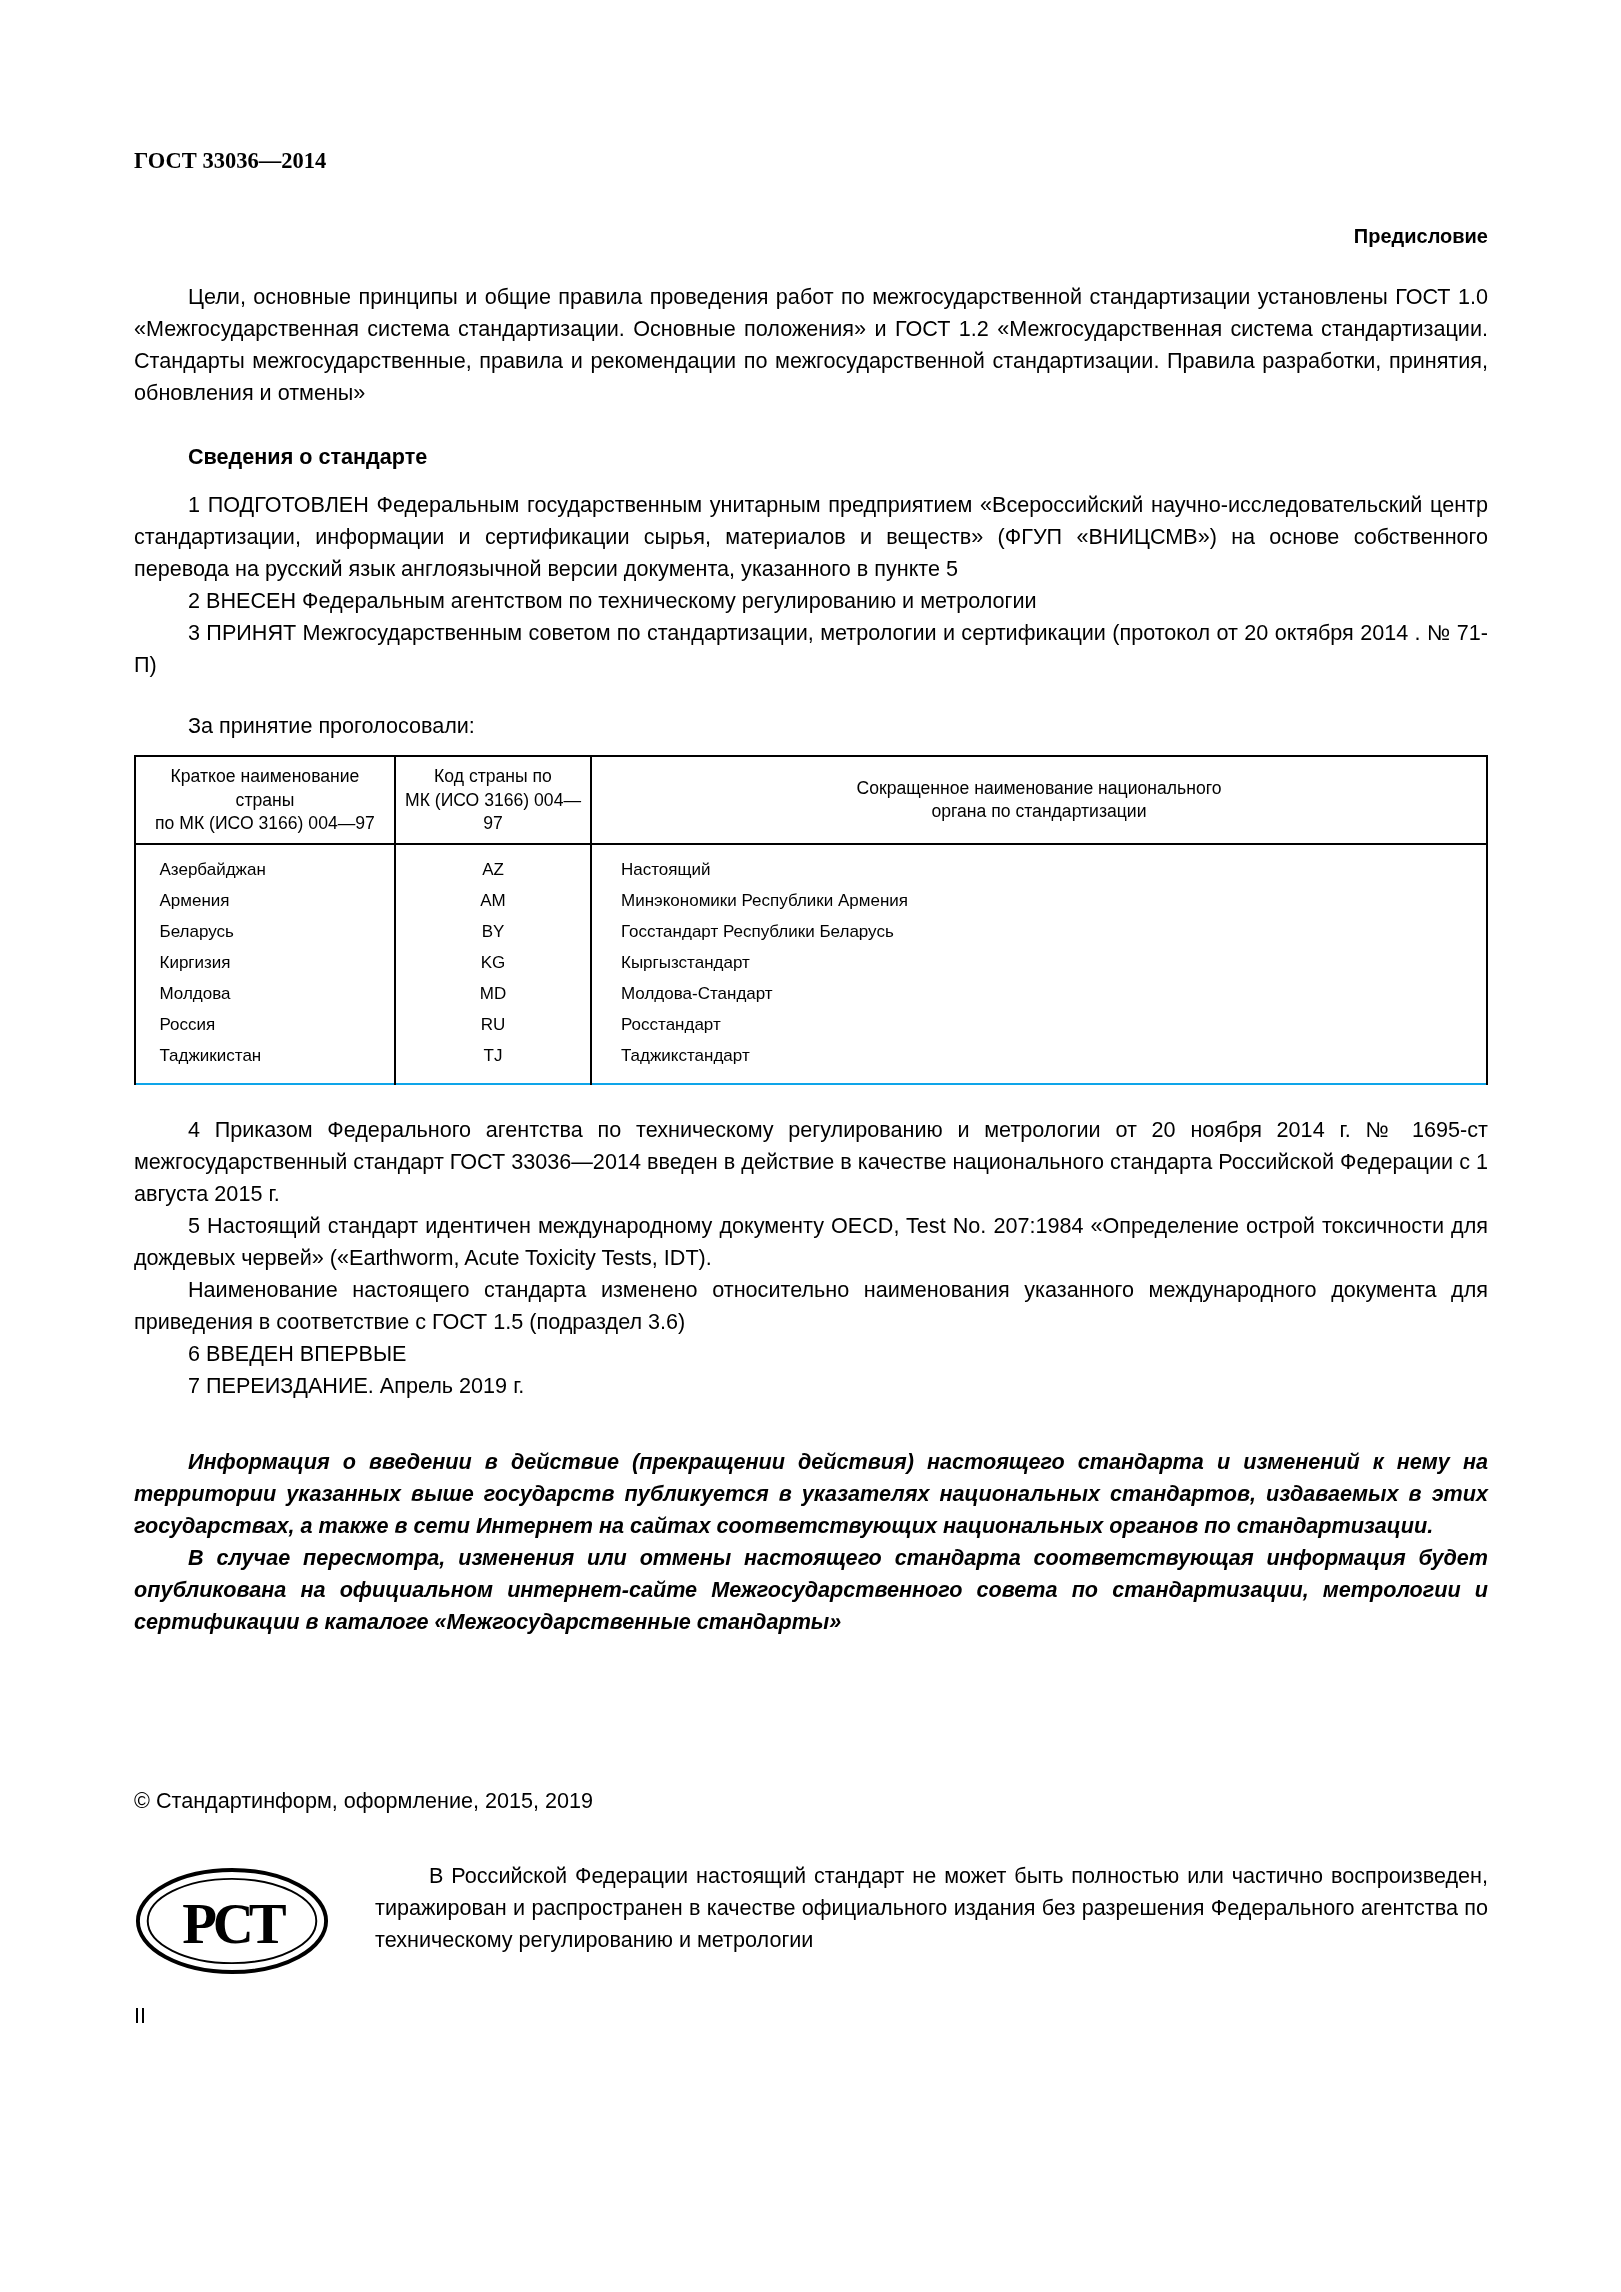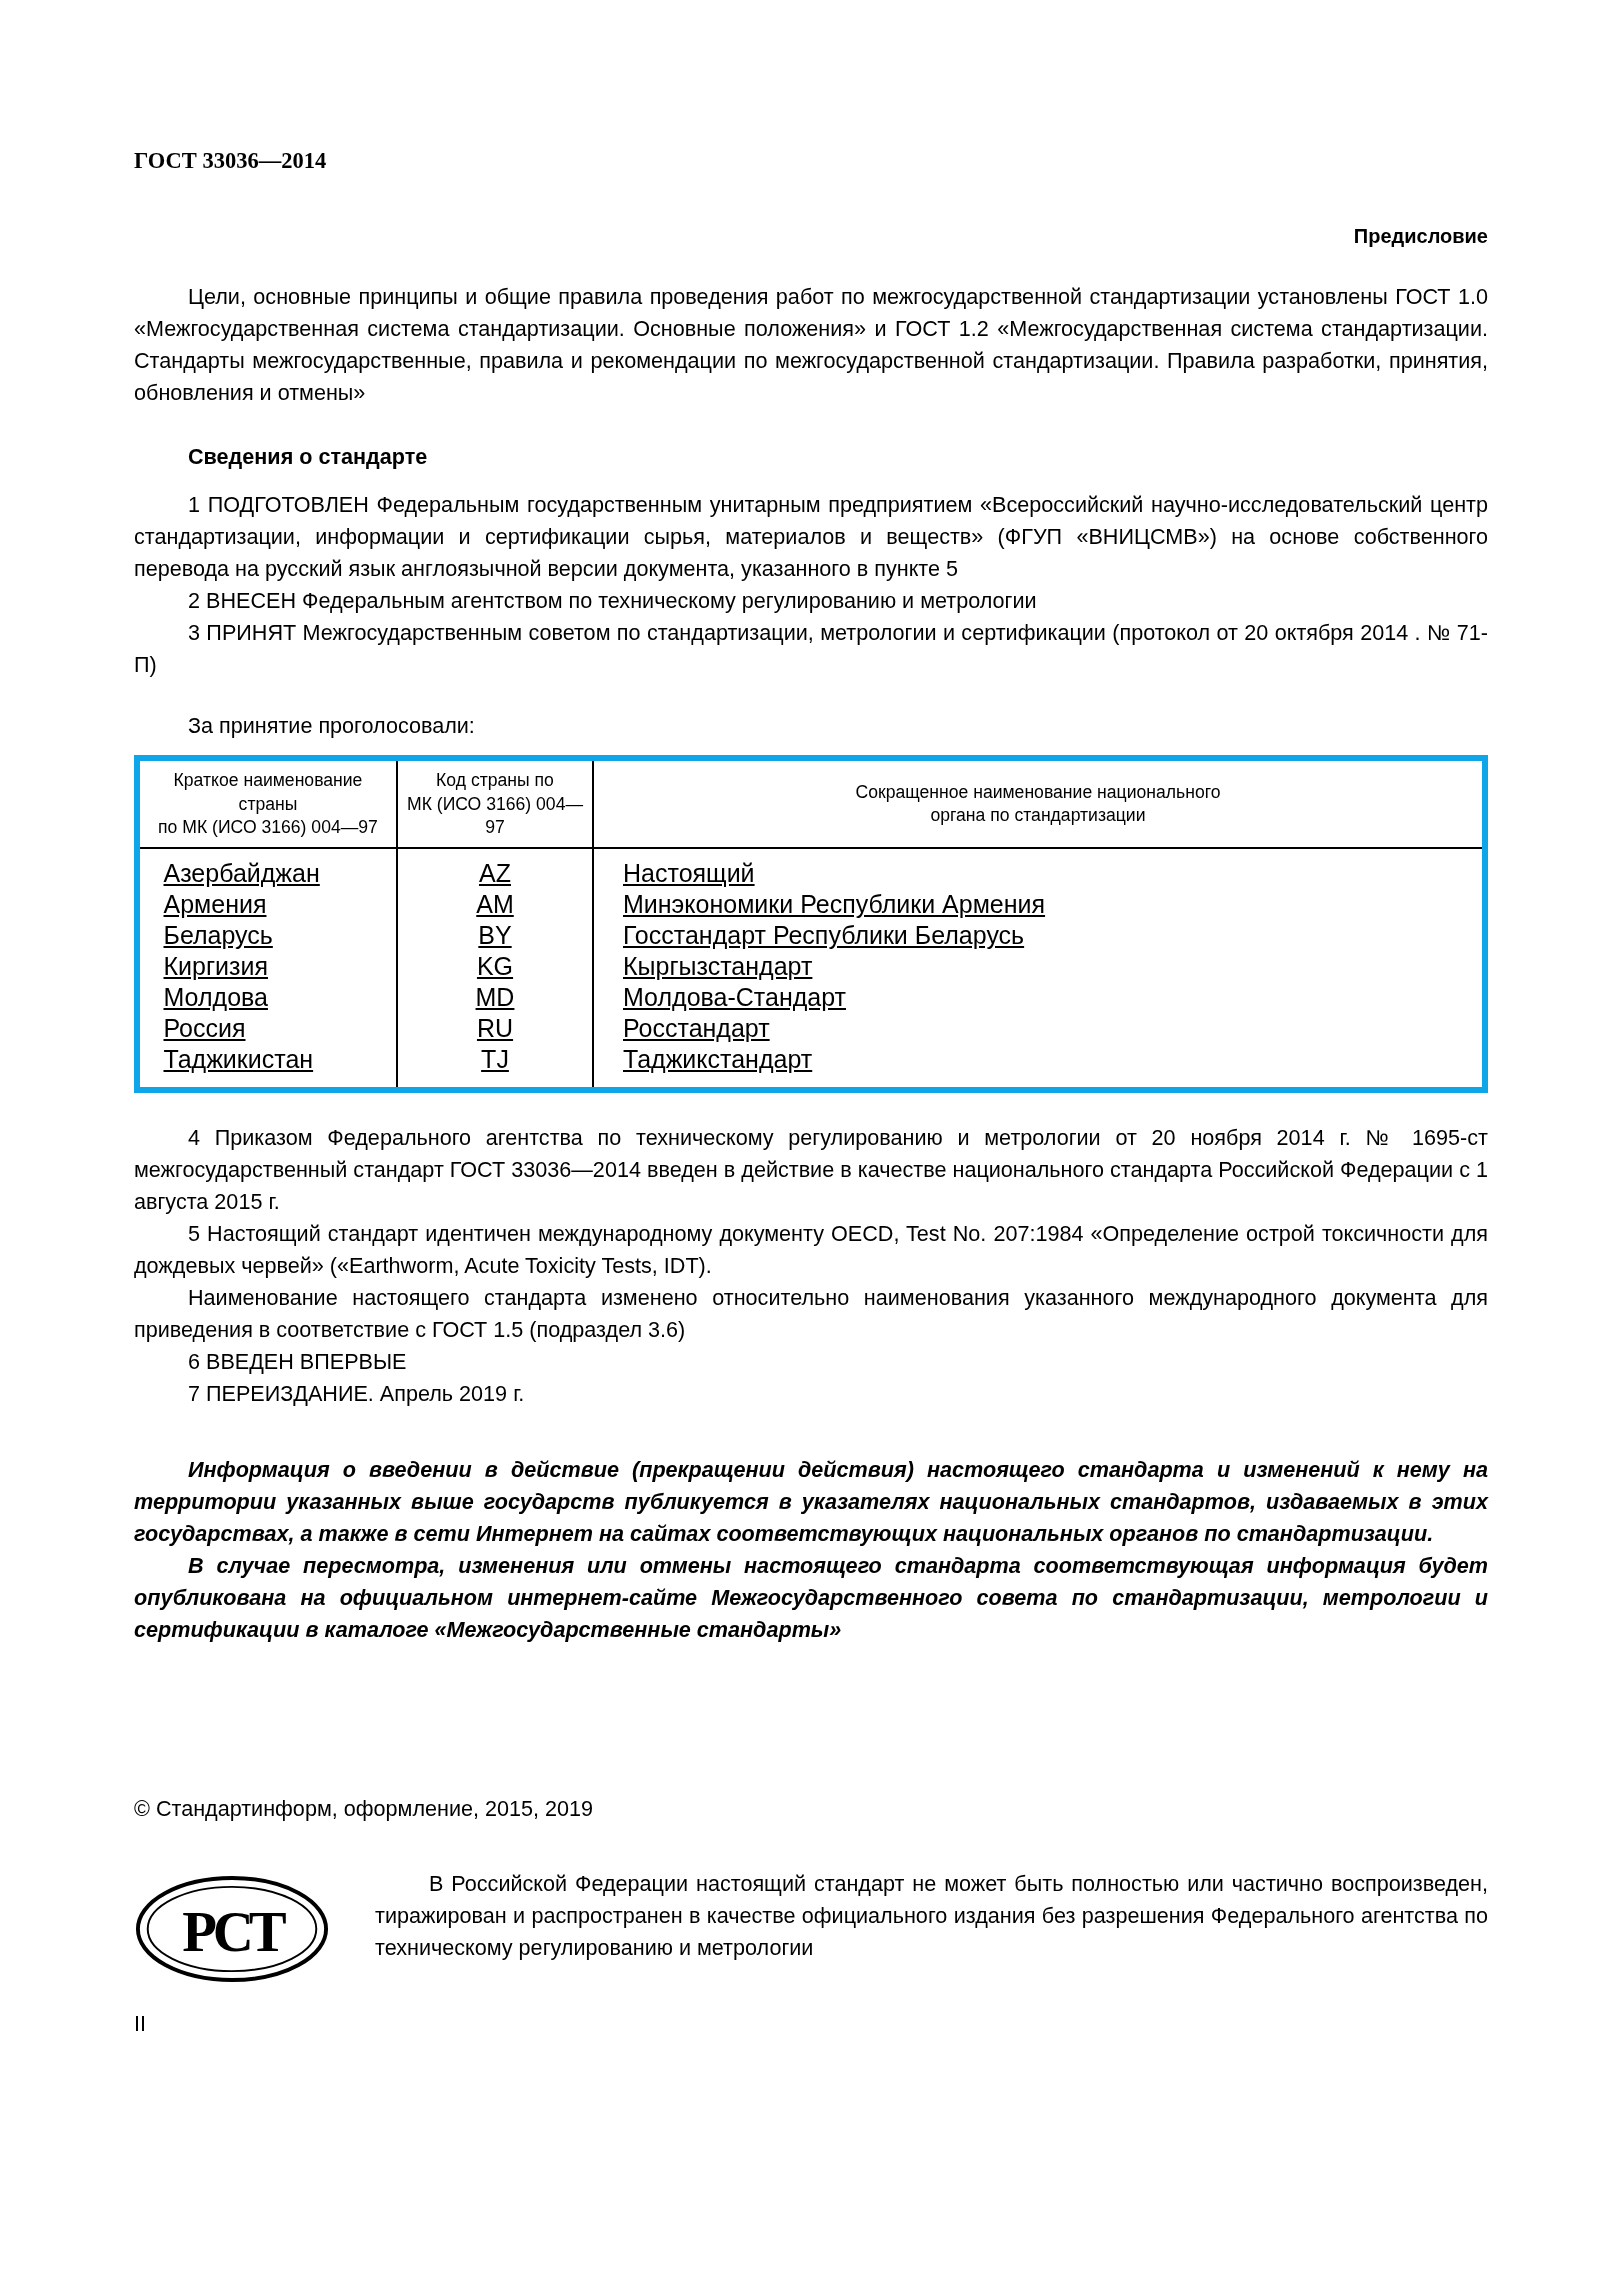--- a/index.html
+++ b/index.html
@@ -43,40 +43,39 @@
   }
   .vote-line {
     margin: 29px 0 13.7px 0;
     text-indent: 54px;
   }
   table.vote-table {
     width: 100%;
     border-collapse: collapse;
     table-layout: fixed;
     margin: 7.8px 0 29px 0;
-    border: 6px solid #0ea5e9;
+    border: 2px solid #0ea5e9;
   }
   table.vote-table th {
     font-weight: normal;
     font-size: 17.6px;
     line-height: 23.5px;
     text-align: center;
     vertical-align: middle;
     padding: 7.8px 5.9px;
     border: 2px solid #000;
     white-space: pre-line;
   }
   table.vote-table td {
-    font-size: 25px;
+    font-size: 17px;
     line-height: 31px;
     padding: 0;
     border-left: 2px solid #000;
     border-right: 2px solid #000;
     vertical-align: top;
-    text-decoration: underline;
   }
   table.vote-table td.cell-country { padding-left: 23.5px; }
   table.vote-table td.cell-code { text-align: center; }
   table.vote-table td.cell-org { padding-left: 29px; }
   table.vote-table tbody tr:first-child td { padding-top: 8.8px; }
   table.vote-table tbody tr:last-child td { padding-bottom: 11.8px; }
   .notice {
     margin-top: 44px;
     font-style: italic;
     font-weight: bold;

